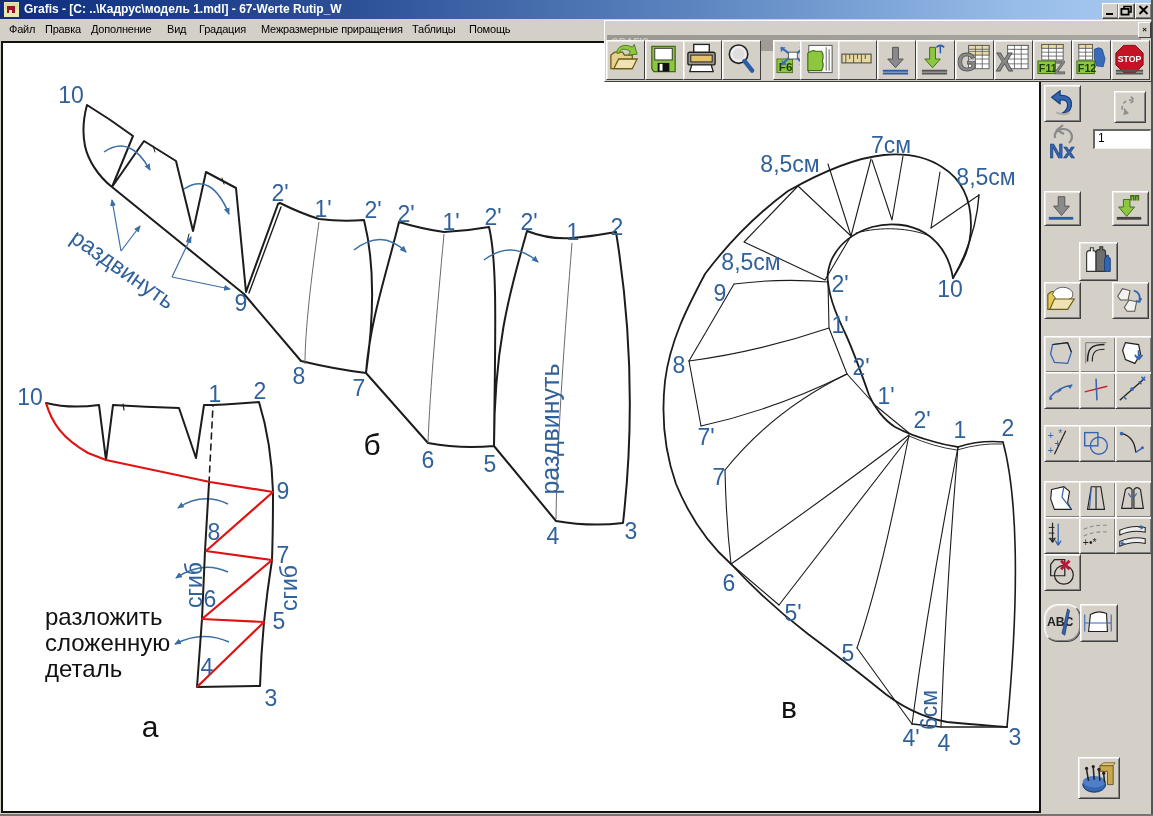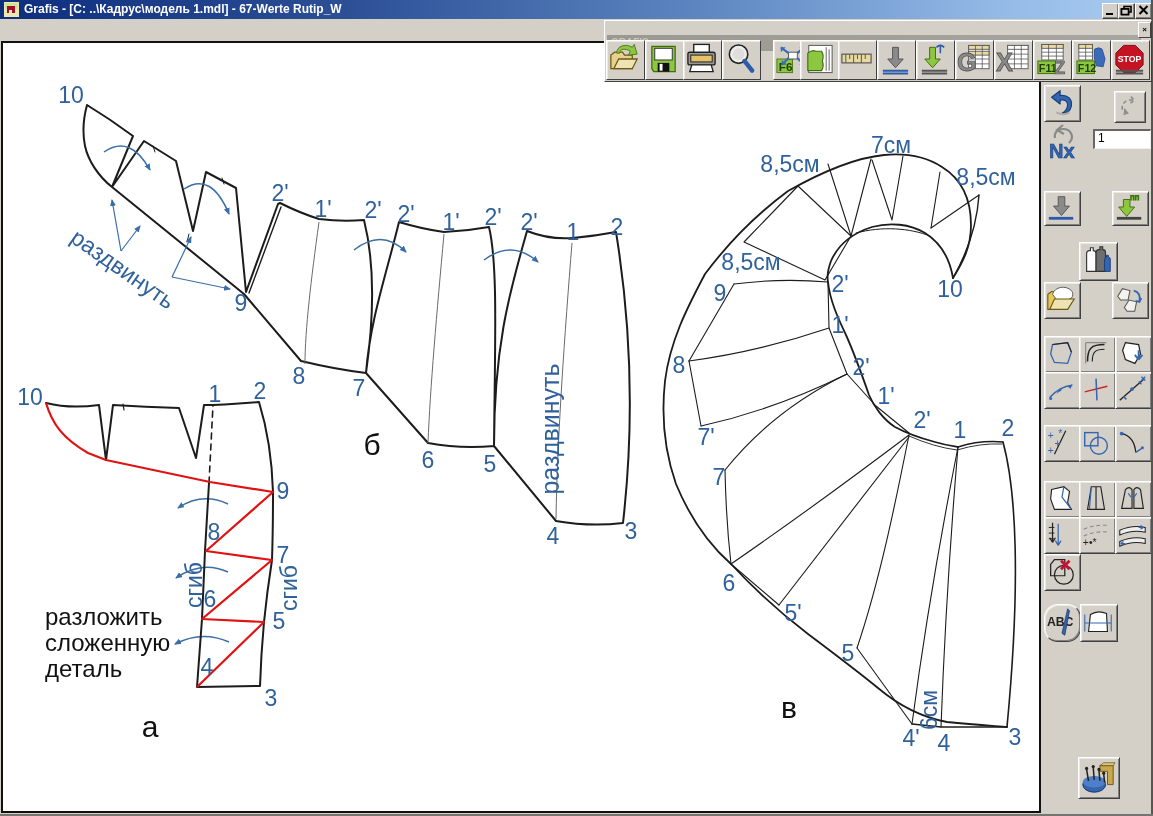--- a/index.html
+++ b/index.html
@@ -41,20 +41,30 @@
     <div class="winbtn abs" style="left:1118px;"><svg width="13" height="12" viewBox="0 0 13 12">
           <g fill="none" stroke="#000" stroke-width="1.6">
             <rect x="4" y="2.5" width="7" height="5.5"></rect>
             <rect x="1.5" y="5" width="7" height="5.5"></rect>
           </g>
           <rect x="1.5" y="5" width="7" height="5.5" fill="#d4d0c8" stroke="#000" stroke-width="1.6"></rect>
         </svg></div>
     <div class="winbtn abs" style="left:1135px;"><svg width="13" height="12" viewBox="0 0 13 12">
           <path d="M2.5 2 L10.5 10 M10.5 2 L2.5 10" stroke="#000" stroke-width="2"></path>
         </svg></div>
+  </div>
+  <div id="menubar" class="abs">
+    <span style="left:9px;">Файл</span>
+    <span style="left:45px;">Правка</span>
+    <span style="left:91px;">Дополнение</span>
+    <span style="left:167px;">Вид</span>
+    <span style="left:199px;">Градация</span>
+    <span style="left:261px;">Межразмерные приращения</span>
+    <span style="left:412px;">Таблицы</span>
+    <span style="left:469px;">Помощь</span>
   </div>
   <div id="canvas" class="abs"></div>
   <div id="sidebar" class="abs">
     <div class="sbtn" style="left:3px;top:44px;width:35px;height:35px;"><svg viewBox="0 0 35 35" width="33" height="33">
       <path d="M7 12 L16 5 L16 10 C 24 9 29 14 28 21 C 27 26 23 29 18 29 C 22 27 24 24 24 20 C 24 16 21 14 16 15 L16 19 Z" fill="#3565b0" stroke="#17407e" stroke-width="1.3" stroke-linejoin="round"></path>
       <path d="M12 28 q8 4 14 0" stroke="#b0aca4" stroke-width="2" fill="none"></path>
     </svg></div>
     <div class="sbtn" style="left:73px;top:50px;width:30px;height:30px;"><svg viewBox="0 0 30 30" width="28" height="28">
       <path d="M8 19 C 6 12 13 7 20 9 M17 5 L21 9 L16 12" fill="none" stroke="#909090" stroke-width="1.8" stroke-dasharray="4,3"></path>
       <path d="M10 17 l5 6 -6 2 z" fill="#909090"></path>

